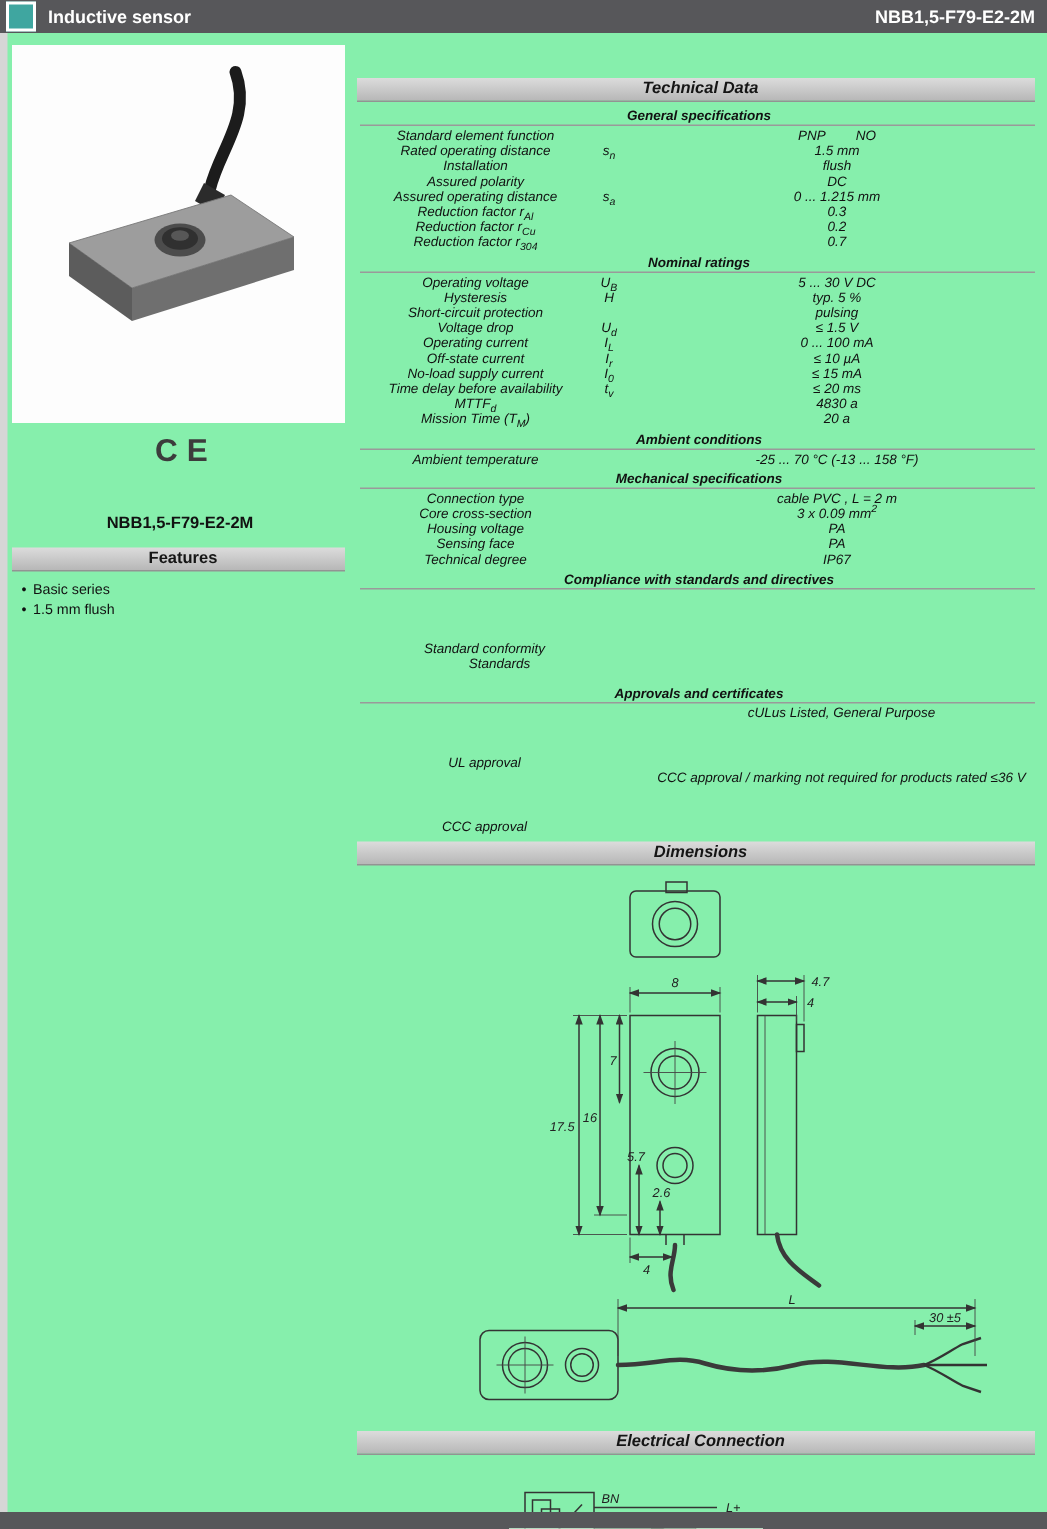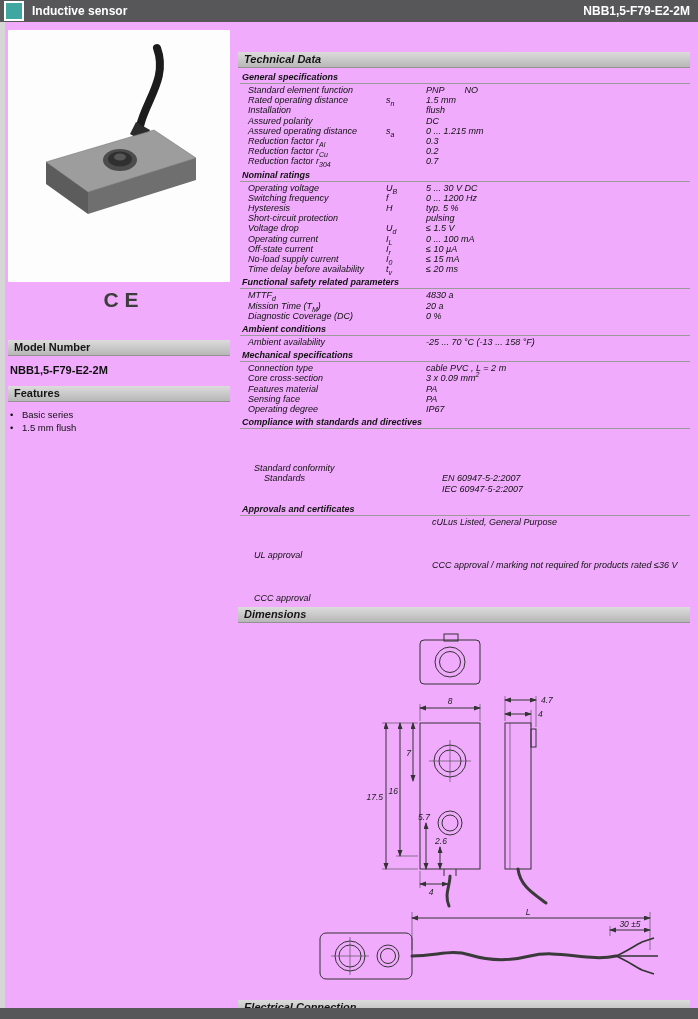--- a/index.html
+++ b/index.html
@@ -1,17 +1,17 @@
 <!DOCTYPE html>
 <html><head>
 <meta charset="utf-8">
 <style>
   html,body{margin:0;padding:0;background:#e9e9e9;}
-  .page{position:relative;width:698px;height:1019px;background:#f0abfc;overflow:hidden;
-        font-family:"Liberation Sans", sans-serif;color:#111;}
+  .page{position:relative;width:698px;height:1019px;background:#86efac;overflow:hidden;
+        font-family:"Liberation Sans", sans-serif;color:#111;text-align:center;}
   
   .topbar{position:absolute;left:0;top:0;width:698px;height:22px;background:#57575a;
           display:flex;align-items:center;justify-content:space-between;}
   .brandcube{width:16px;height:16px;background:#3fa6a0;border:2px solid #fff;margin-left:4px;}
   .topbar .tt{color:#fff;font-weight:bold;font-size:12px;margin-left:8px;}
   .topbar .pn{color:#fff;font-weight:bold;font-size:12px;margin-right:8px;}
   .topwrap{display:flex;align-items:center;}
   .botbar{position:absolute;left:0;bottom:0;width:698px;height:11px;background:#57575a;}
   .edgestrip{position:absolute;left:0;top:22px;width:5px;height:986px;background:#d6d6d6;}
 
@@ -93,21 +93,20 @@
       <svg width="52" height="42" viewBox="0 0 52 42">
         <text x="2" y="26" font-size="12" font-weight="bold">c</text>
         <circle cx="26" cy="20" r="13" fill="none" stroke="#3c3c3c" stroke-width="1.6"></circle>
         <text x="18" y="19" font-size="10" font-weight="bold" font-style="italic">U</text>
         <text x="25" y="29" font-size="10" font-weight="bold" font-style="italic">L</text>
         <text x="41" y="28" font-size="7" font-weight="bold">US</text>
         <text x="24" y="41" font-size="6">®</text>
       </svg>
     </div>
 
-    <div class="hbar">Model Number</div>
     <div class="modelnum">NBB1,5-F79-E2-2M</div>
 
     <div class="hbar">Features</div>
     <div class="featlist">
         <div class="feat"><span class="bullet">•</span>Basic series</div>
         <div class="feat"><span class="bullet">•</span>1.5 mm flush</div>
       </div>
   </div>
 
   <div class="rightcol">
@@ -155,25 +154,20 @@
           <span class="ts"></span>
           <span class="tv">0.7</span>
         </div>
         <div class="sec-title">Nominal ratings</div>
         <div class="trow">
           <span class="tl">Operating voltage</span>
           <span class="ts">U<sub>B</sub></span>
           <span class="tv">5 ... 30 V DC</span>
         </div>
         <div class="trow">
-          <span class="tl">Switching frequency</span>
-          <span class="ts">f</span>
-          <span class="tv">0 ... 1200 Hz</span>
-        </div>
-        <div class="trow">
           <span class="tl">Hysteresis</span>
           <span class="ts">H</span>
           <span class="tv">typ. 5 %</span>
         </div>
         <div class="trow">
           <span class="tl">Short-circuit protection</span>
           <span class="ts"></span>
           <span class="tv">pulsing</span>
         </div>
         <div class="trow">
@@ -194,78 +188,71 @@
         <div class="trow">
           <span class="tl">No-load supply current</span>
           <span class="ts">I<sub>0</sub></span>
           <span class="tv">≤ 15 mA</span>
         </div>
         <div class="trow">
           <span class="tl">Time delay before availability</span>
           <span class="ts">t<sub>v</sub></span>
           <span class="tv">≤ 20 ms</span>
         </div>
-        <div class="sec-title">Functional safety related parameters</div>
         <div class="trow">
           <span class="tl">MTTF<sub>d</sub></span>
           <span class="ts"></span>
           <span class="tv">4830 a</span>
         </div>
         <div class="trow">
           <span class="tl">Mission Time (T<sub>M</sub>)</span>
           <span class="ts"></span>
           <span class="tv">20 a</span>
         </div>
-        <div class="trow">
-          <span class="tl">Diagnostic Coverage (DC)</span>
-          <span class="ts"></span>
-          <span class="tv">0 %</span>
-        </div>
         <div class="sec-title">Ambient conditions</div>
         <div class="trow">
-          <span class="tl">Ambient availability</span>
+          <span class="tl">Ambient temperature</span>
           <span class="ts"></span>
           <span class="tv">-25 ... 70 °C (-13 ... 158 °F)</span>
         </div>
         <div class="sec-title">Mechanical specifications</div>
         <div class="trow">
           <span class="tl">Connection type</span>
           <span class="ts"></span>
           <span class="tv">cable PVC , L = 2 m</span>
         </div>
         <div class="trow">
           <span class="tl">Core cross-section</span>
           <span class="ts"></span>
           <span class="tv">3 x 0.09 mm<sup>2</sup></span>
         </div>
         <div class="trow">
-          <span class="tl">Features material</span>
+          <span class="tl">Housing voltage</span>
           <span class="ts"></span>
           <span class="tv">PA</span>
         </div>
         <div class="trow">
           <span class="tl">Sensing face</span>
           <span class="ts"></span>
           <span class="tv">PA</span>
         </div>
         <div class="trow">
-          <span class="tl">Operating degree</span>
+          <span class="tl">Technical degree</span>
           <span class="ts"></span>
           <span class="tv">IP67</span>
         </div>
         <div class="sec-title">Compliance with standards and directives</div>
         <div class="trow">
           <span class="tl i1">Standard conformity</span>
           <span class="ts"></span>
           <span class="tv"></span>
         </div>
         <div class="trow">
           <span class="tl i2">Standards</span>
           <span class="ts"></span>
-          <span class="tv">EN 60947-5-2:2007<br>IEC 60947-5-2:2007</span>
         </div>
         <div class="sec-title gap">Approvals and certificates</div>
         <div class="trow">
           <span class="tl i1">UL approval</span>
           <span class="ts"></span>
           <span class="tv">cULus Listed, General Purpose</span>
         </div>
         <div class="trow">
           <span class="tl i1">CCC approval</span>
           <span class="ts"></span>

